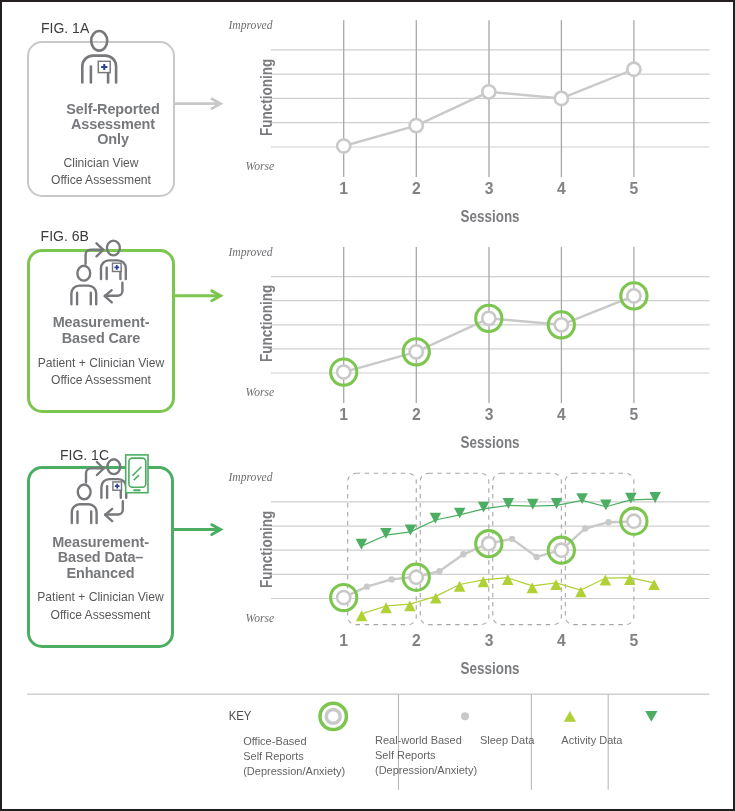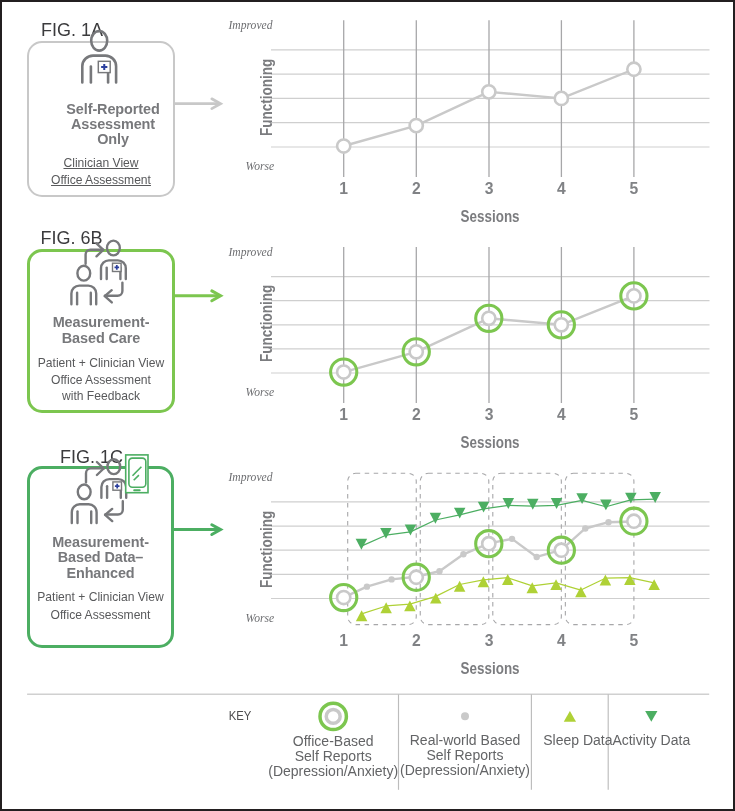--- a/index.html
+++ b/index.html
@@ -3,36 +3,36 @@
 <meta charset="utf-8">
 <title>Measurement-Based Care</title>
 <style>
   html,body{margin:0;padding:0;background:#ffffff;}
   body{width:735px;height:811px;font-family:"Liberation Sans",sans-serif;overflow:hidden;
        -webkit-font-smoothing:antialiased;}
   #figure{position:absolute;left:0;top:0;width:735px;height:811px;box-sizing:border-box;
           border:2px solid #231f20;background:#fff;}
   #stage{position:absolute;left:-2px;top:-2px;width:735px;height:811px;}
   .abs{position:absolute;}
-  .fig-label{font-size:18px;color:#3b3b3d;letter-spacing:0;white-space:nowrap;}
+  .fig-label{font-size:14px;color:#3b3b3d;letter-spacing:0;white-space:nowrap;}
   .panel-box{position:absolute;box-sizing:border-box;background:#fff;border-radius:15px;}
   .box-title{position:absolute;width:100%;text-align:center;font-weight:bold;color:#77787b;
              font-size:14.45px;line-height:15.45px;letter-spacing:-0.1px;}
   .box-sub{position:absolute;width:100%;text-align:center;color:#58595b;
            font-size:12.1px;line-height:17px;}
   .ax-ital{position:absolute;font-style:italic;color:#6d6e71;font-size:11.6px;white-space:nowrap;font-family:Liberation Serif, serif;}
   .ax-ylab{position:absolute;font-weight:bold;color:#7b7c7f;font-size:16.9px;white-space:nowrap;
            transform-origin:0 0;transform:rotate(-90deg) scale(0.80,1);}
   .ax-xlab{position:absolute;font-weight:bold;color:#7b7c7f;font-size:15.9px;text-align:center;
            white-space:nowrap;transform:scaleX(0.845);}
   .tick-num{position:absolute;font-weight:bold;color:#808285;font-size:15.7px;text-align:center;
             white-space:nowrap;}
   .key-label{position:absolute;font-size:13.2px;color:#4d4d4f;white-space:nowrap;
              transform:scaleX(0.86);}
-  .key-text{position:absolute;text-align:center;color:#636466;font-size:14px;line-height:14.9px;
+  .key-text{position:absolute;text-align:left;color:#636466;font-size:11px;line-height:14.9px;
             white-space:nowrap;}
   svg{display:block;overflow:visible;}
 </style>
 </head>
 <body>
 
 <div id="figure">
   <div id="stage">
       <svg width="735" height="811" viewBox="0 0 735 811" style="position:absolute;left:0;top:0;">
         <g>
@@ -201,34 +201,33 @@
           </g>
         </g>
       </svg>
       <div class="fig-label abs" style="left:41px;top:19.8px;">FIG. 1A</div>
       <div class="panel-box abs" style="left:27px;top:40.5px;width:148px;height:156px;border:2.4px solid #c8c8c8;"></div>
       <div class="box-title abs" style="left:27px;top:101.5px;width:172px;">
         <div>Self-Reported</div>
         <div>Assessment</div>
         <div>Only</div>
       </div>
-      <div class="box-sub abs" style="left:27px;top:154.5px;width:148px;text-decoration:underline;">
+      <div class="box-sub abs" style="left:27px;top:154.5px;width:148px;">
         <div>Clinician View</div>
         <div style="margin-top: 0.8px;">Office Assessment</div>
       </div>
       <div class="fig-label abs" style="left:40.6px;top:227.8px;">FIG. 6B</div>
       <div class="panel-box abs" style="left:27px;top:248.8px;width:148px;height:164px;border:3.3px solid #7cc64f;"></div>
       <div class="box-title abs" style="left:27px;top:315.3px;width:148px;">
         <div>Measurement-</div>
         <div>Based Care</div>
       </div>
       <div class="box-sub abs" style="left:27px;top:354.6px;width:148px;">
         <div>Patient + Clinician View</div>
         <div style="margin-top: 0.8px;">Office Assessment</div>
-        <div style="margin-top: -1.7px;">with Feedback</div>
       </div>
       <div class="fig-label abs" style="left:28px;top:446.7px;margin-left:32px;">FIG. 1C</div>
       <div class="panel-box abs" style="left:27px;top:465.9px;width:147px;height:182px;border:3.3px solid #4cae62;"></div>
       <div class="box-title abs" style="left:27px;top:534.7px;width:147px;">
         <div>Measurement-</div>
         <div>Based Data–</div>
         <div>Enhanced</div>
       </div>
       <div class="box-sub abs" style="left:27px;top:589px;width:147px;">
         <div>Patient + Clinician View</div>

